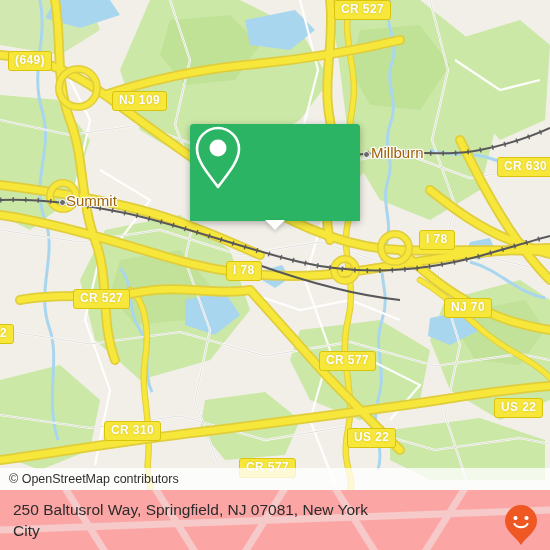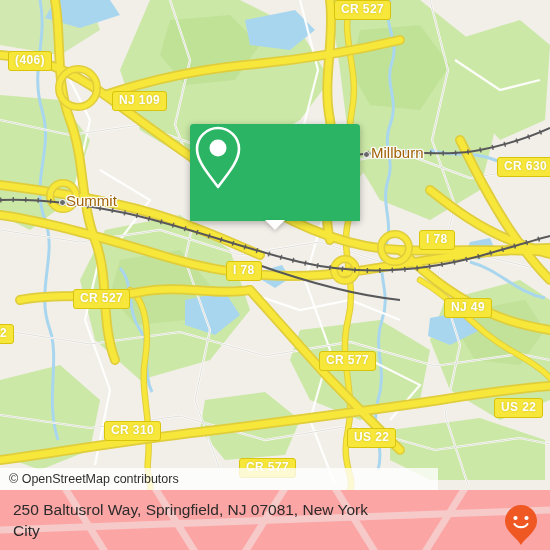--- a/index.html
+++ b/index.html
@@ -66,21 +66,21 @@
     position:absolute;left:50%;bottom:-9px;margin-left:-10px;
     width:0;height:0;
     border-left:10px solid transparent;
     border-right:10px solid transparent;
     border-top:10px solid #fff;
     filter:drop-shadow(0 2px 2px rgba(0,0,0,.18));
   }
 
   
   .attrib{
-    position:absolute;left:0;bottom:0;width:438px;height:22px;
+    position:absolute;left:0;bottom:0;width:550px;height:22px;
     background:rgba(255,255,255,.78);
     display:flex;align-items:center;
   }
   .attrib span{font-size:12.5px;color:#2f2f2f;padding-left:9px;}
 
   
   .footer{
     position:absolute;left:0;top:490px;width:550px;height:60px;
     background:#fca5a5;
     display:flex;align-items:center;
@@ -255,28 +255,28 @@
       </g>
     </svg>
 
     <div class="city-dot" style="left:59px;top:199px;"></div>
     <div class="city-label" style="left:66px;top:192px;">Summit</div>
 
     <div class="city-dot" style="left:363px;top:151px;"></div>
     <div class="city-label" style="left:371px;top:144px;">Millburn</div>
 
     <div class="shield" style="left:334px;top:0px;">CR 527</div>
-    <div class="shield" style="left:8px;top:51px;">(406)</div>
+    <div class="shield" style="left:8px;top:51px;">(649)</div>
     <div class="shield" style="left:112px;top:91px;">NJ 109</div>
     <div class="shield" style="left:497px;top:157px;">CR 630</div>
     <div class="shield" style="left:419px;top:230px;">I 78</div>
     <div class="shield" style="left:226px;top:261px;">I 78</div>
     <div class="shield" style="left:73px;top:289px;">CR 527</div>
     <div class="shield" style="left:-7px;top:324px;">2</div>
-    <div class="shield" style="left:444px;top:298px;">NJ 49</div>
+    <div class="shield" style="left:444px;top:298px;">NJ 70</div>
     <div class="shield" style="left:319px;top:351px;">CR 577</div>
     <div class="shield" style="left:494px;top:398px;">US 22</div>
     <div class="shield" style="left:104px;top:421px;">CR 310</div>
     <div class="shield" style="left:347px;top:428px;">US 22</div>
     <div class="shield" style="left:239px;top:458px;">CR 577</div>
 
     <div class="card">
       <div class="card-head">
         <svg width="56" height="68" viewBox="0 0 56 68">
           <path d="M28 4 C16.4 4 7 13.4 7 25 C7 38 20 52 28 63 C36 52 49 38 49 25 C49 13.4 39.6 4 28 4 Z" fill="none" stroke="#ffffff" stroke-width="2.6" stroke-linejoin="round"></path>

